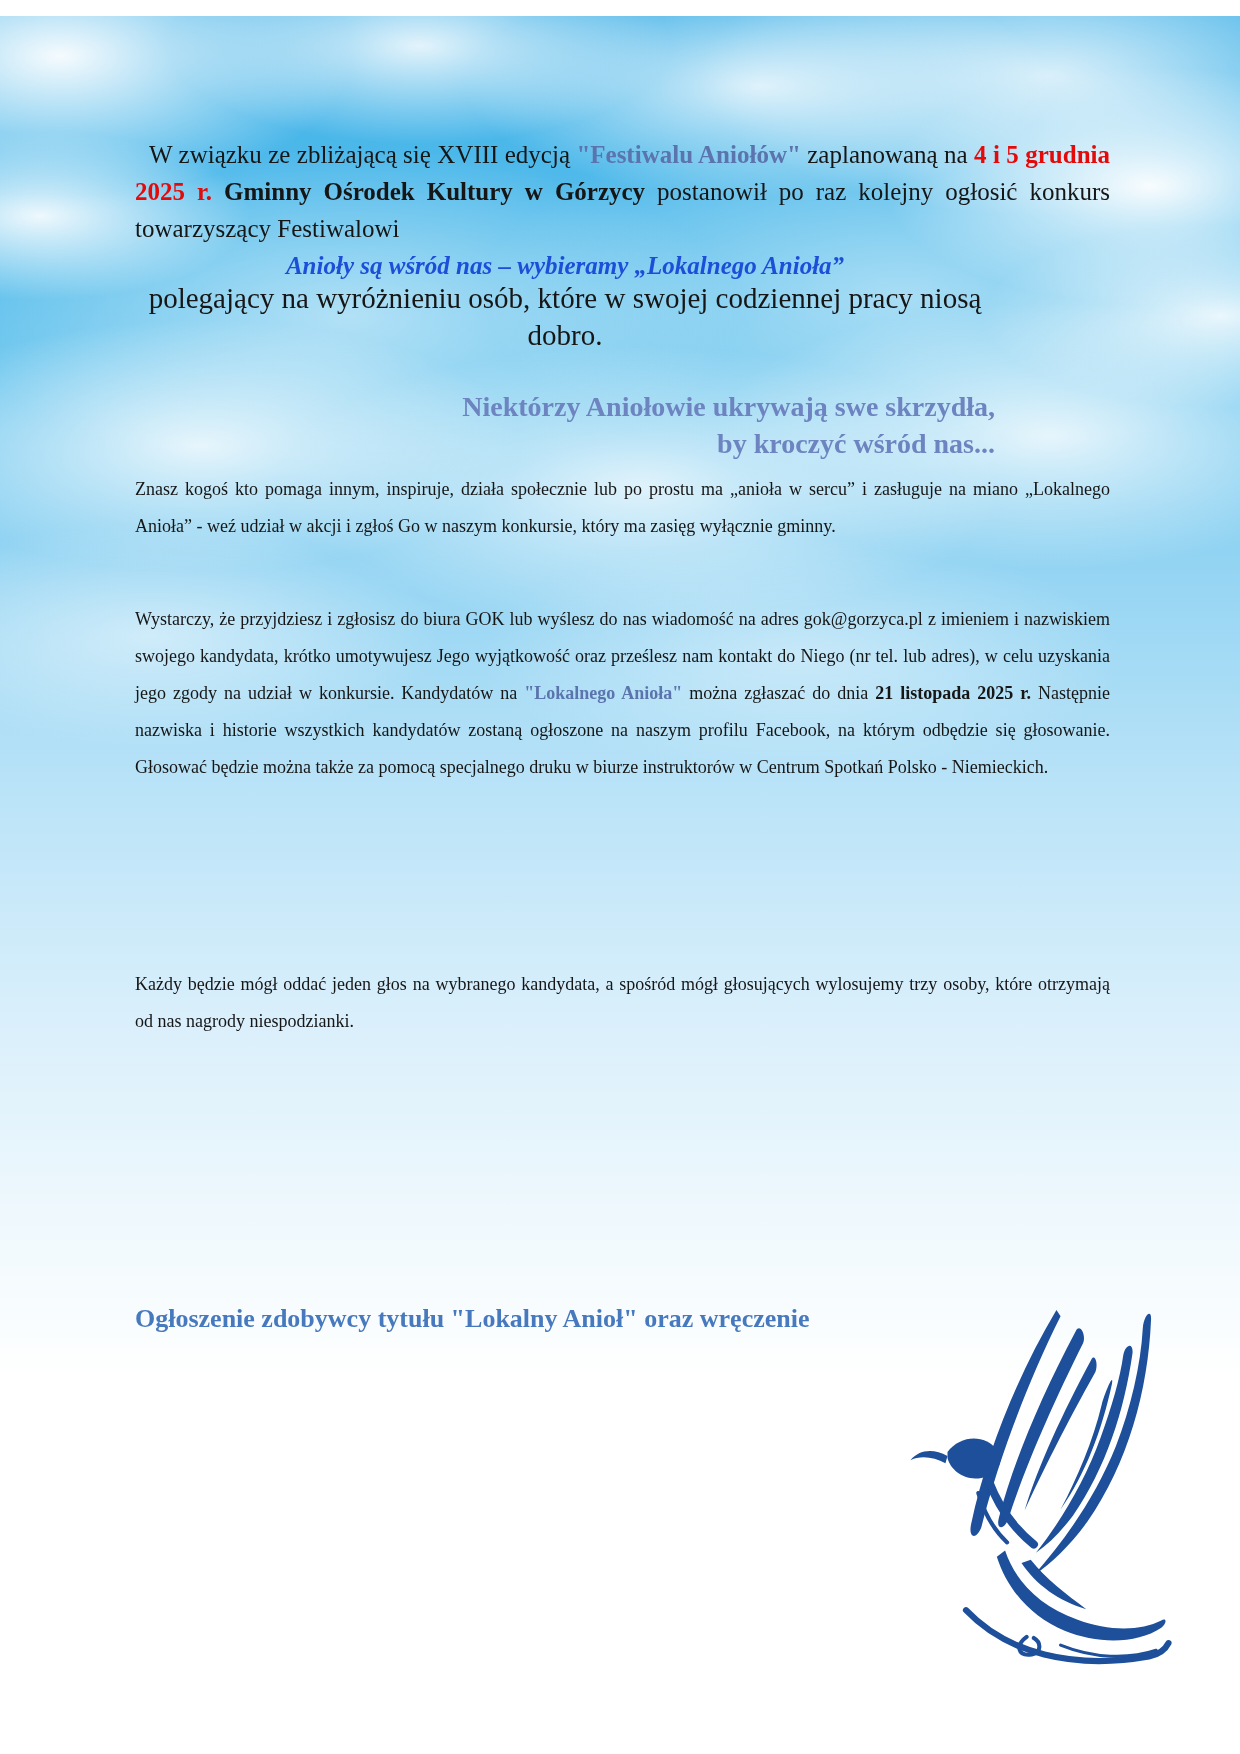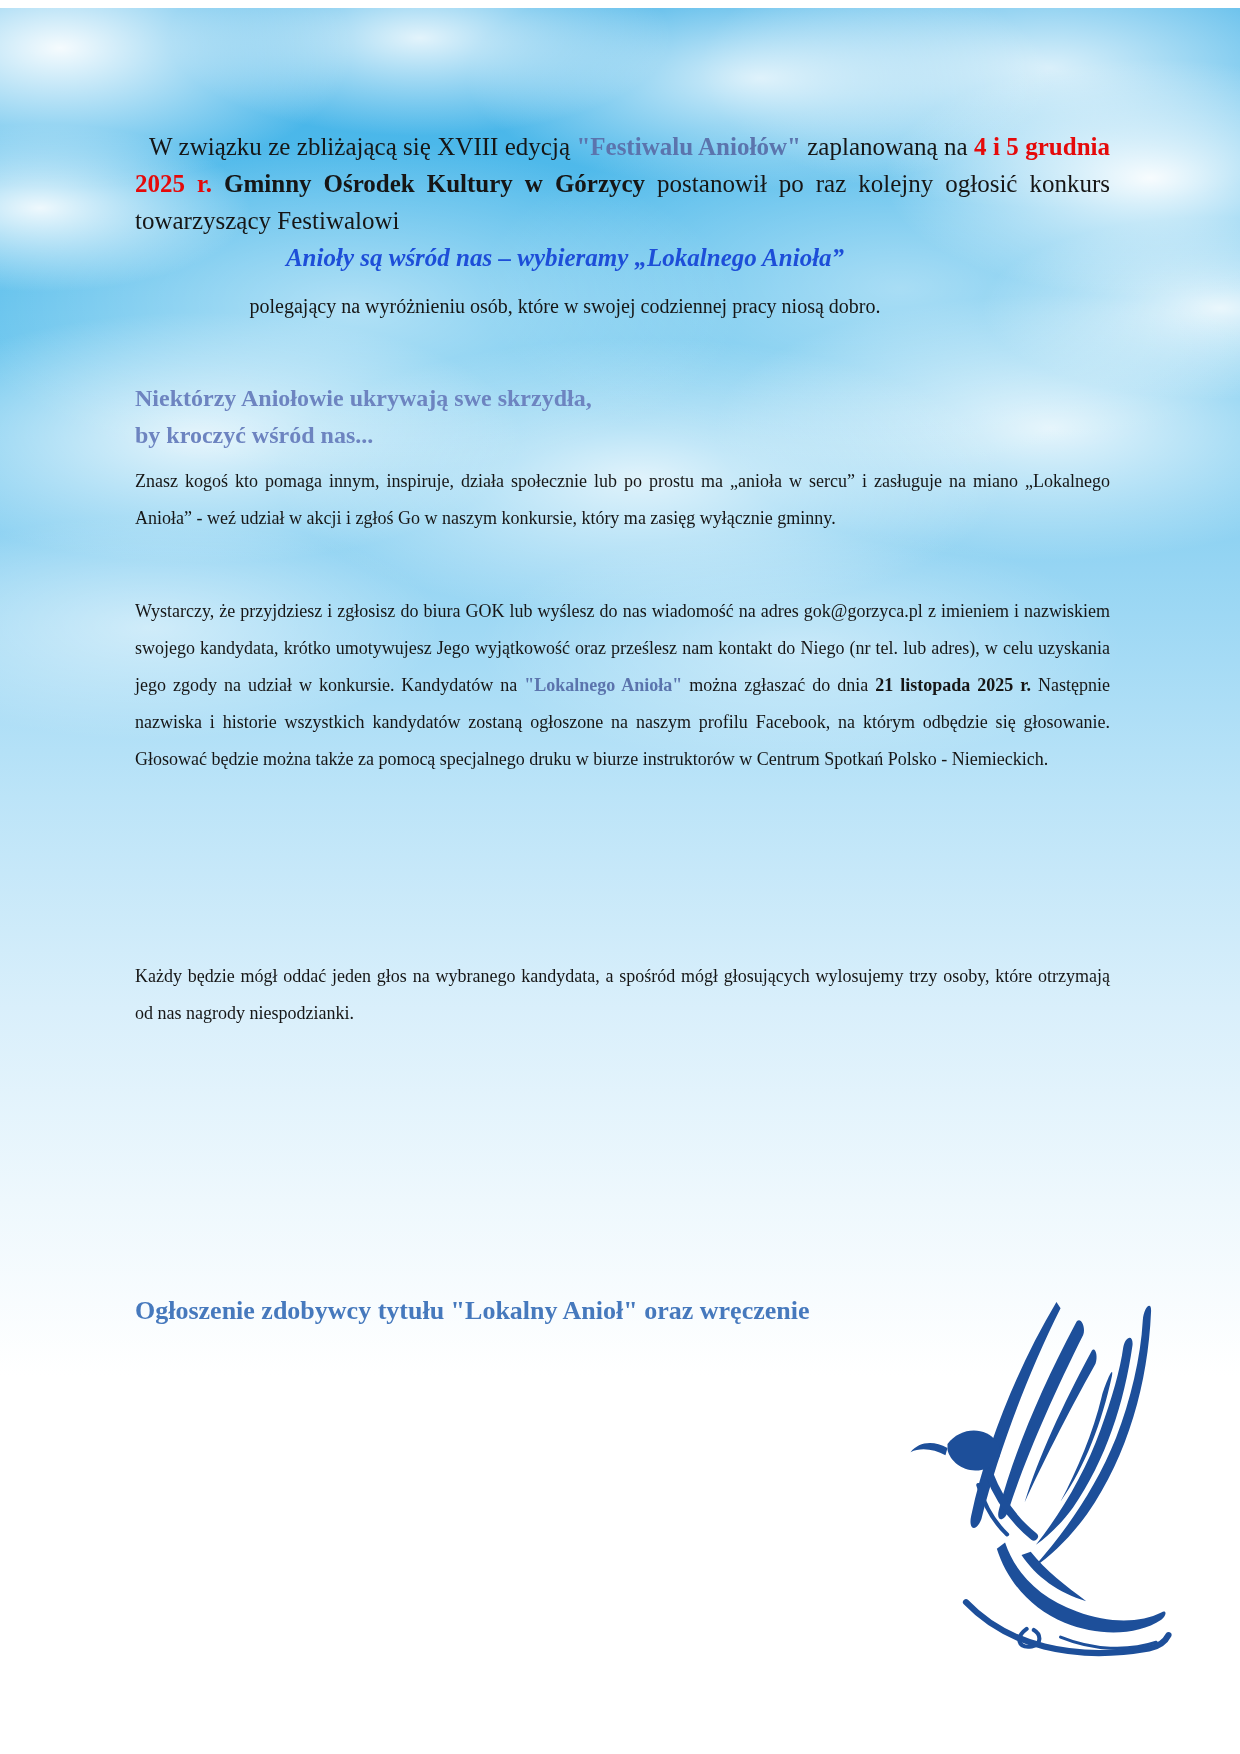--- a/index.html
+++ b/index.html
@@ -1,19 +1,19 @@
 <!DOCTYPE html>
 <html lang="pl"><head>
 <meta charset="utf-8">
 <style>
   html,body{margin:0;padding:0;background:#ffffff;}
   .page{
     position:relative;
     width:1240px;height:1730px;
-    margin:8px auto;
+    margin:16px auto;
     overflow:hidden;
     background:#ffffff;
     font-family:"Liberation Serif", serif;
     color:#161616;
   }
   .sky{
     position:absolute;left:0;top:0;width:1240px;height:1754px;
     background-image:
       radial-gradient(420px 200px at 60px 40px,  rgba(255,255,255,.95), transparent 70%),
       radial-gradient(360px 140px at 420px 30px, rgba(255,255,255,.85), transparent 70%),
@@ -41,28 +41,28 @@
   .blue-bold{font-weight:bold;color:#5b74ad;}
   .red-bold{font-weight:bold;color:#e50a0a;}
   .motto{
     top:231px;left:135px;width:860px;
     font-size:25px;line-height:37px;
     text-align:center;
     font-weight:bold;font-style:italic;
     color:#1d4ed8;
   }
   .tail{
-    top:280px;left:135px;width:860px;
-    font-size:20px;line-height:37px;
+    top:264px;left:135px;width:860px;
+    font-size:29px;line-height:37px;
     text-align:center;
   }
   .quote{
     top:372px;left:135px;width:860px;
-    font-size:24px;line-height:37px;
-    text-align:left;font-weight:bold;
+    font-size:28px;line-height:37px;
+    text-align:right;font-weight:bold;
     color:#6d84c0;
   }
   .body-par{
     left:135px;width:975px;
     font-size:18px;line-height:37px;
     text-align:justify;
   }
   .p-znasz{top:455px;}
   .p-wystarczy{top:585px;}
   .p-kazdy{top:950px;}

